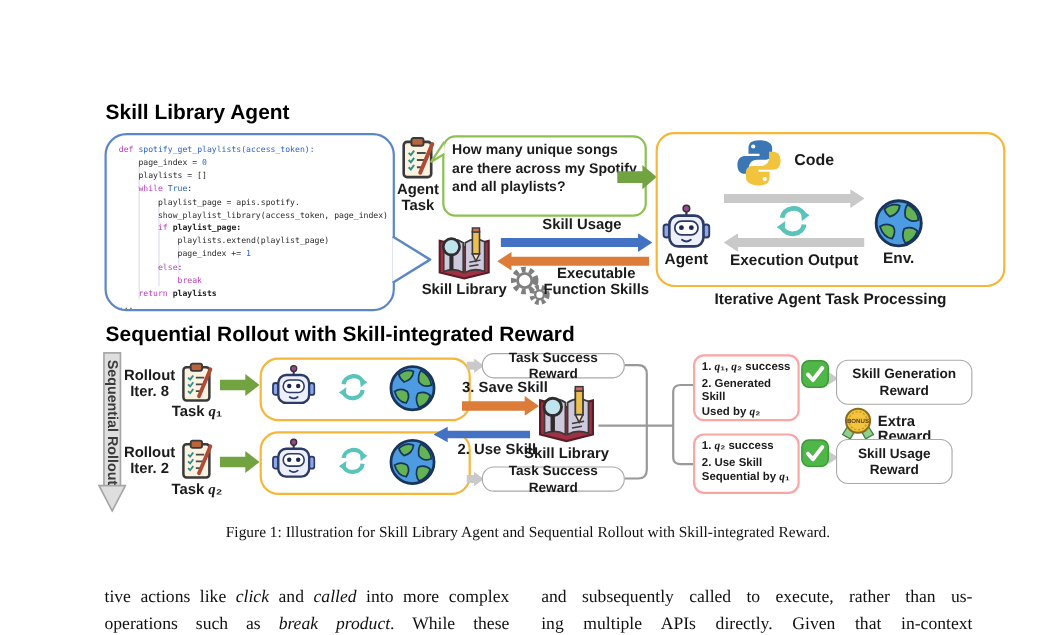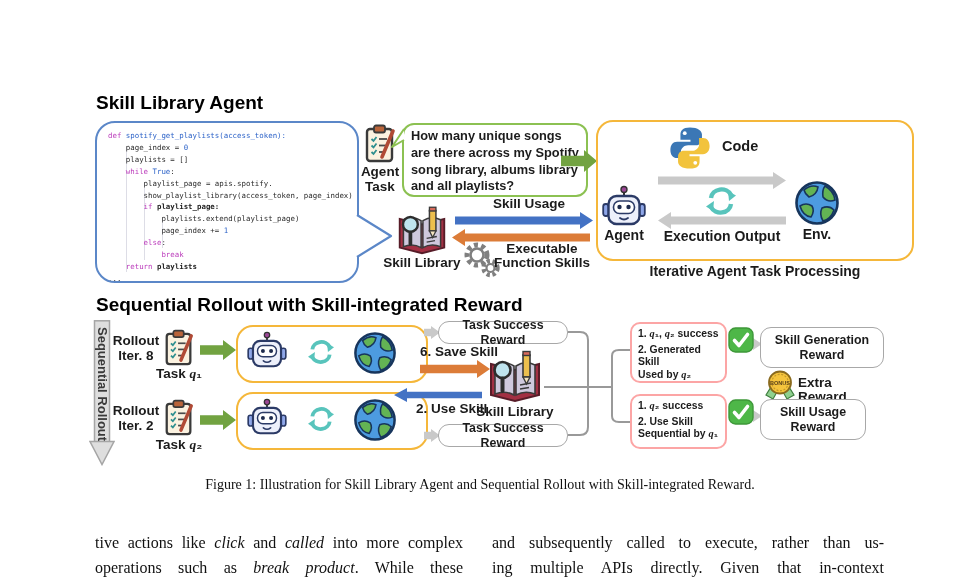--- a/index.html
+++ b/index.html
@@ -155,21 +155,20 @@
       <use href="#sym-clipboard"></use>
     </svg>
   <div class="lbl ctr" style="left:350px; top:164px; width:60px;">
       <div class="rline">Agent</div>
       <div class="rline">Task</div>
     </div>
 
   <div class="speech">
       <div class="rline">How many unique songs</div>
       <div class="rline">are there across my Spotify</div>
-      <div class="rline">song library, albums library</div>
       <div class="rline">and all playlists?</div>
     </div>
   <svg class="icon" style="left:391px; top:128px;" width="14" height="26">
     <path d="M13,1 L1,19 L13,12" fill="#ffffff" stroke="#8cc152" stroke-width="2" stroke-linejoin="round"></path>
   </svg>
   <div class="arrow ar green" style="left:561px; top:150px; width:36px; height:22px;"></div>
 
   <svg class="icon" style="left:396px; top:204px;" width="52" height="52">
       <use href="#sym-book"></use>
     </svg>
@@ -257,21 +256,21 @@
 
   <div class="arrow ar9 gray" style="left:424px; top:326px; width:16px; height:13px;"></div>
   <div class="rbox" style="left:438px; top:321px; width:130px; height:23px;">
       <span>Task Success Reward</span>
     </div>
   <div class="arrow ar9 gray" style="left:424px; top:429px; width:16px; height:13px;"></div>
   <div class="rbox" style="left:438px; top:424px; width:130px; height:23px;">
       <span>Task Success Reward</span>
     </div>
 
-  <div class="lbl" style="left:420px; top:344px;">6. Save Skill</div>
+  <div class="lbl" style="left:420px; top:344px;">3. Save Skill</div>
   <div class="arrow ar orange" style="left:420px; top:360px; width:70px; height:18px;"></div>
   <div class="arrow al blue" style="left:394px; top:388px; width:88px; height:14px;"></div>
   <div class="lbl" style="left:416px; top:401px;">2. Use Skill</div>
   <svg class="icon" style="left:487px; top:349px;" width="56" height="54">
       <use href="#sym-book"></use>
     </svg>
   <div class="lbl ctr" style="left:462px; top:404px; width:106px;">Skill Library</div>
 
   <svg id="connector" width="960" height="577">
     <path d="M568,332 L580,332 Q588,332 588,340 L588,427 Q588,435 580,435 L568,435" fill="none" stroke="#999" stroke-width="2"></path>

